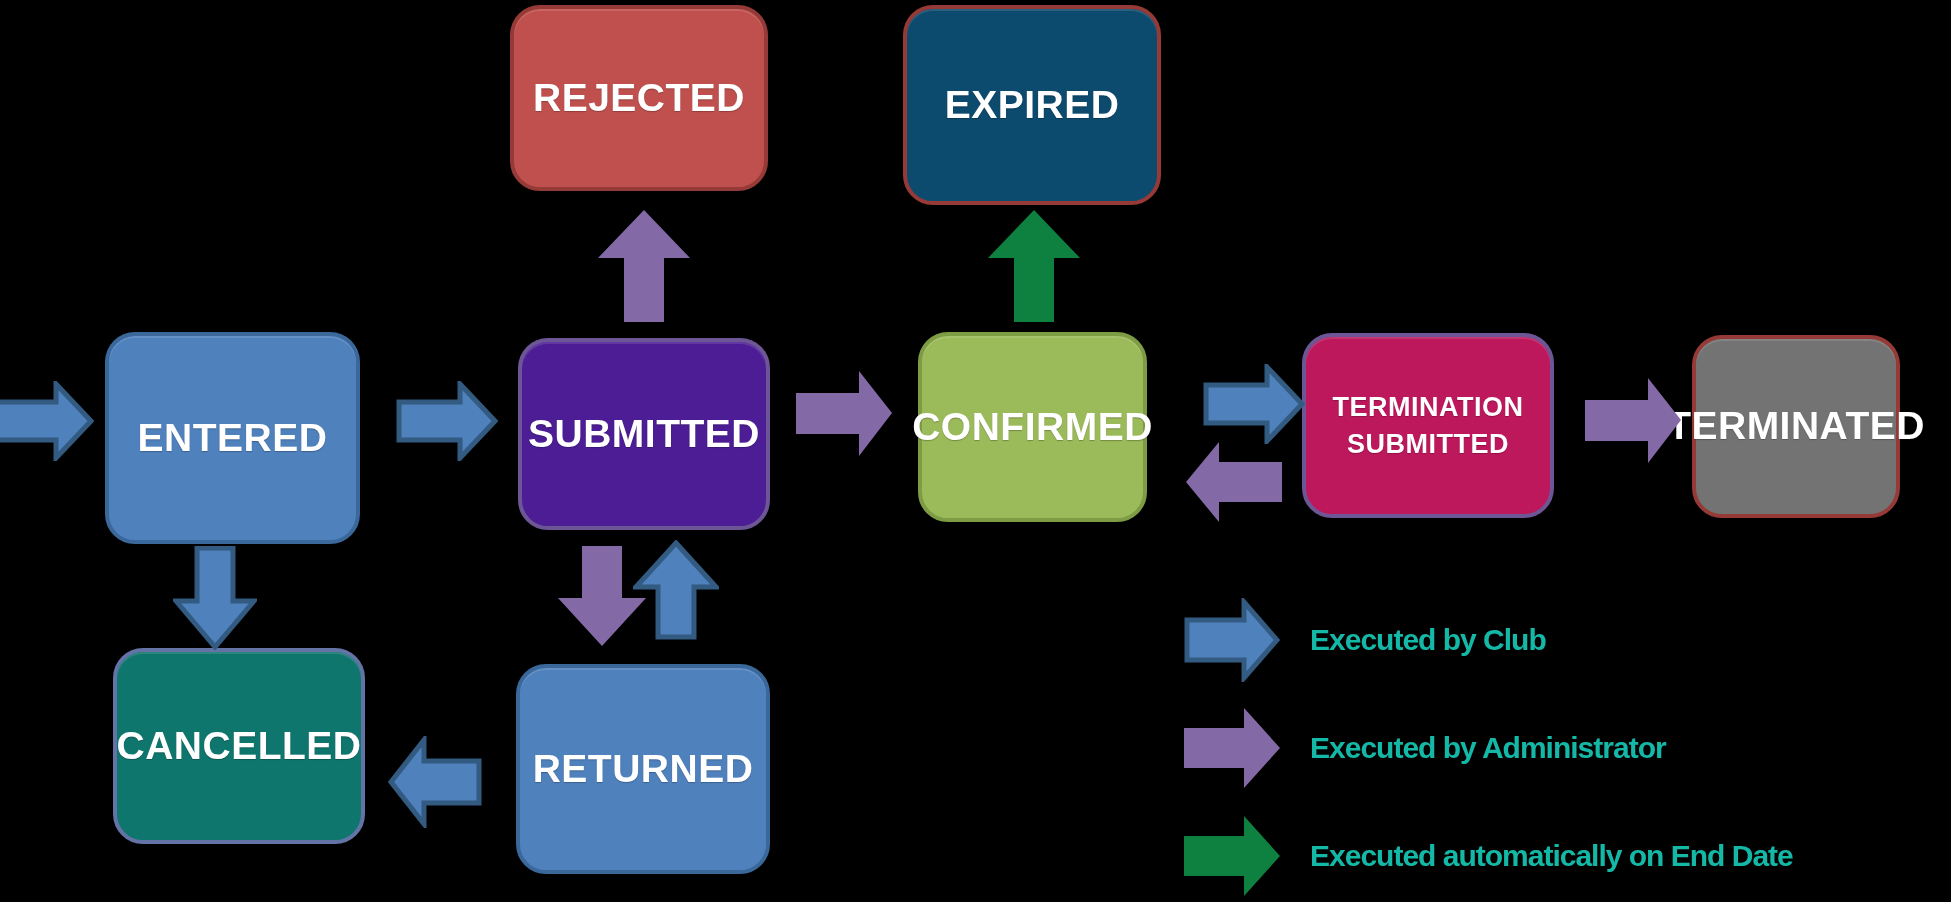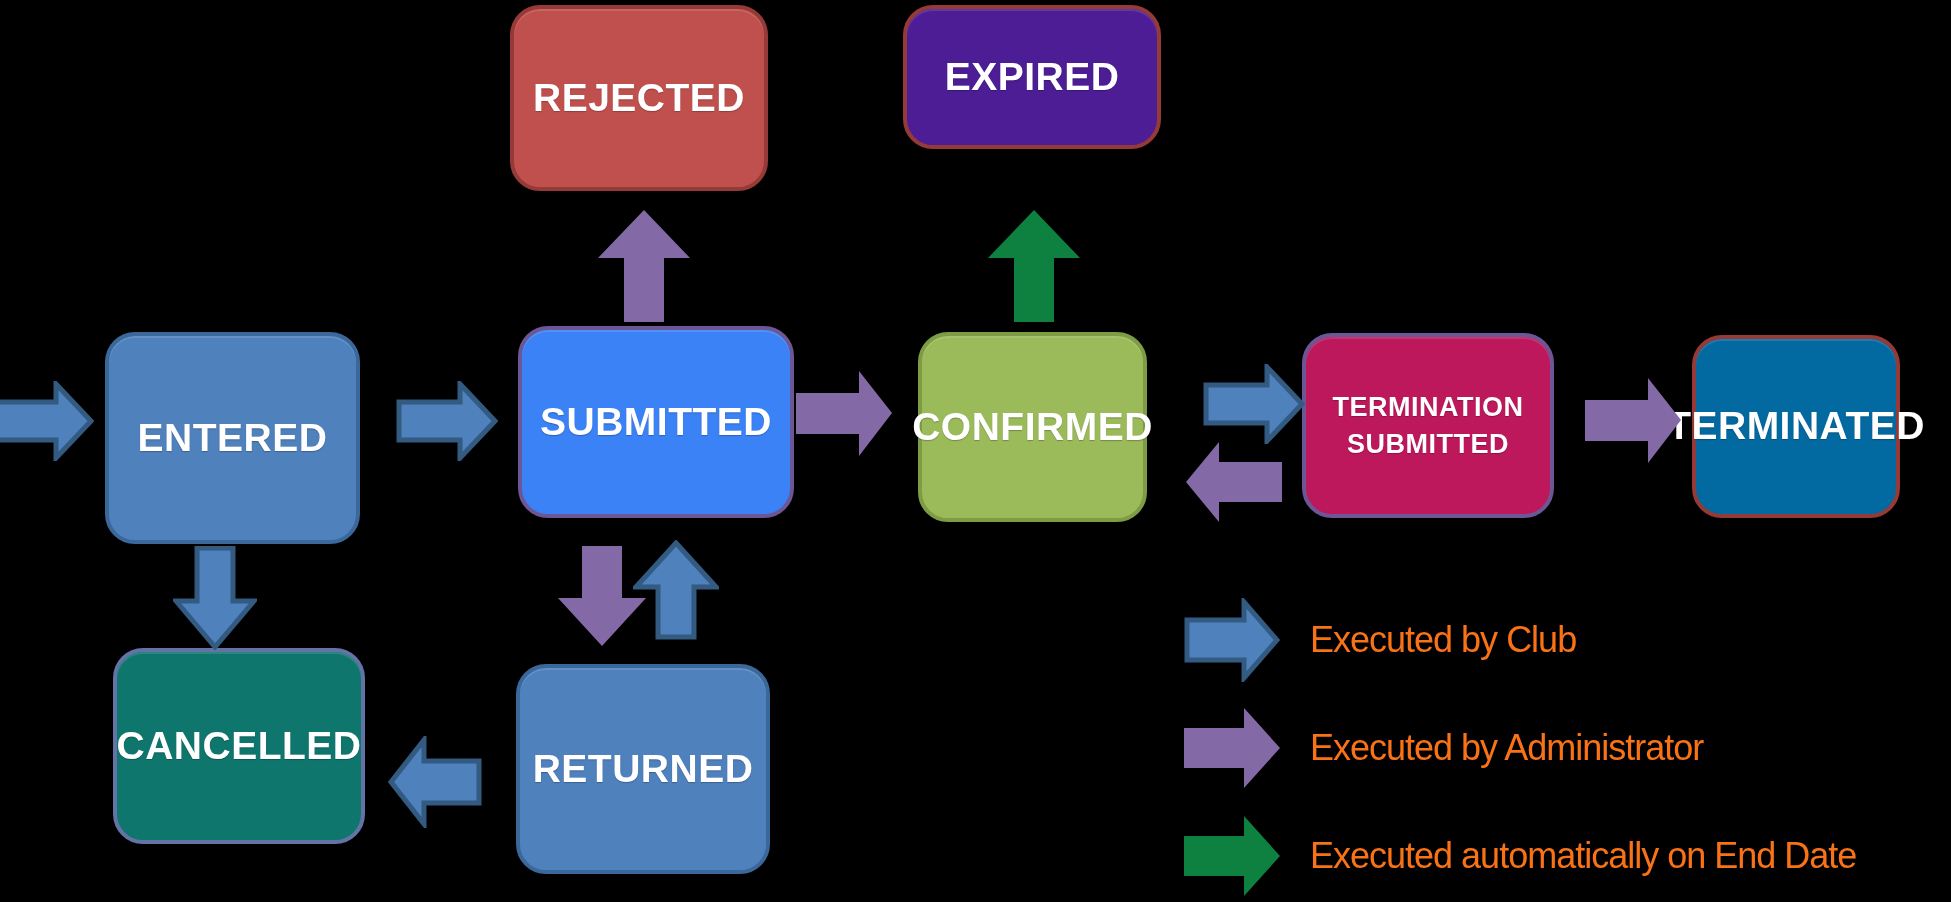--- a/index.html
+++ b/index.html
@@ -39,57 +39,57 @@
     position: absolute;
     display: block;
   }
   .legend-row {
     position: absolute;
     display: flex;
     align-items: center;
     gap: 30px;
   }
   .legend-label {
-    color: #f97316;
-    font-size: 36px;
-    font-weight: 400;
+    color: #14b8a6;
+    font-size: 30px;
+    font-weight: 700;
     letter-spacing: -1px;
     white-space: nowrap;
   }
 </style>
 </head>
 <body>
 
 <div id="canvas">
 
   <div class="node" style="left: 510px; top: 5px; width: 258px; height: 186px; background: rgb(192, 80, 77); border-color: rgb(150, 58, 56);">
     <span class="node-label">REJECTED</span>
   </div>
 
-  <div class="node" style="left: 903px; top: 5px; width: 258px; height: 144px; background: #4c1d95; border-color: rgb(150, 58, 56);">
+  <div class="node" style="left: 903px; top: 5px; width: 258px; height: 200px; background: #0c4a6e; border-color: rgb(150, 58, 56);">
     <span class="node-label">EXPIRED</span>
   </div>
 
   <div class="node" style="left: 105px; top: 332px; width: 255px; height: 212px; background: rgb(79, 129, 189); border-color: rgb(59, 104, 155);">
     <span class="node-label">ENTERED</span>
   </div>
 
-  <div class="node" style="left: 518px; top: 326px; width: 276px; height: 192px; background: #3b82f6; border-color: rgb(109, 86, 149);">
+  <div class="node" style="left: 518px; top: 338px; width: 252px; height: 192px; background: #4c1d95; border-color: rgb(109, 86, 149);">
     <span class="node-label">SUBMITTED</span>
   </div>
 
   <div class="node" style="left: 918px; top: 332px; width: 229px; height: 190px; background: rgb(155, 186, 89); border-color: rgb(126, 156, 68);">
     <span class="node-label">CONFIRMED</span>
   </div>
 
   <div class="node" style="left: 1302px; top: 333px; width: 252px; height: 185px; background: #be185d; border-color: rgb(109, 86, 149);">
     <span class="node-label" style="font-size:27px; padding:0 26px;">TERMINATION SUBMITTED</span>
   </div>
 
-  <div class="node" style="left: 1692px; top: 335px; width: 208px; height: 183px; background: #0369a1; border-color: rgb(150, 58, 56); text-align: right;">
+  <div class="node" style="left: 1692px; top: 335px; width: 208px; height: 183px; background: #737373; border-color: rgb(150, 58, 56); text-align: right;">
     <span class="node-label">TERMINATED</span>
   </div>
 
   <div class="node" style="left: 113px; top: 648px; width: 252px; height: 196px; background: #0f766e; border-color: rgb(99, 115, 166);">
     <span class="node-label">CANCELLED</span>
   </div>
 
   <div class="node" style="left: 516px; top: 664px; width: 254px; height: 210px; background: rgb(79, 129, 189); border-color: rgb(59, 104, 155); text-align: right;">
     <span class="node-label">RETURNED</span>
   </div>

